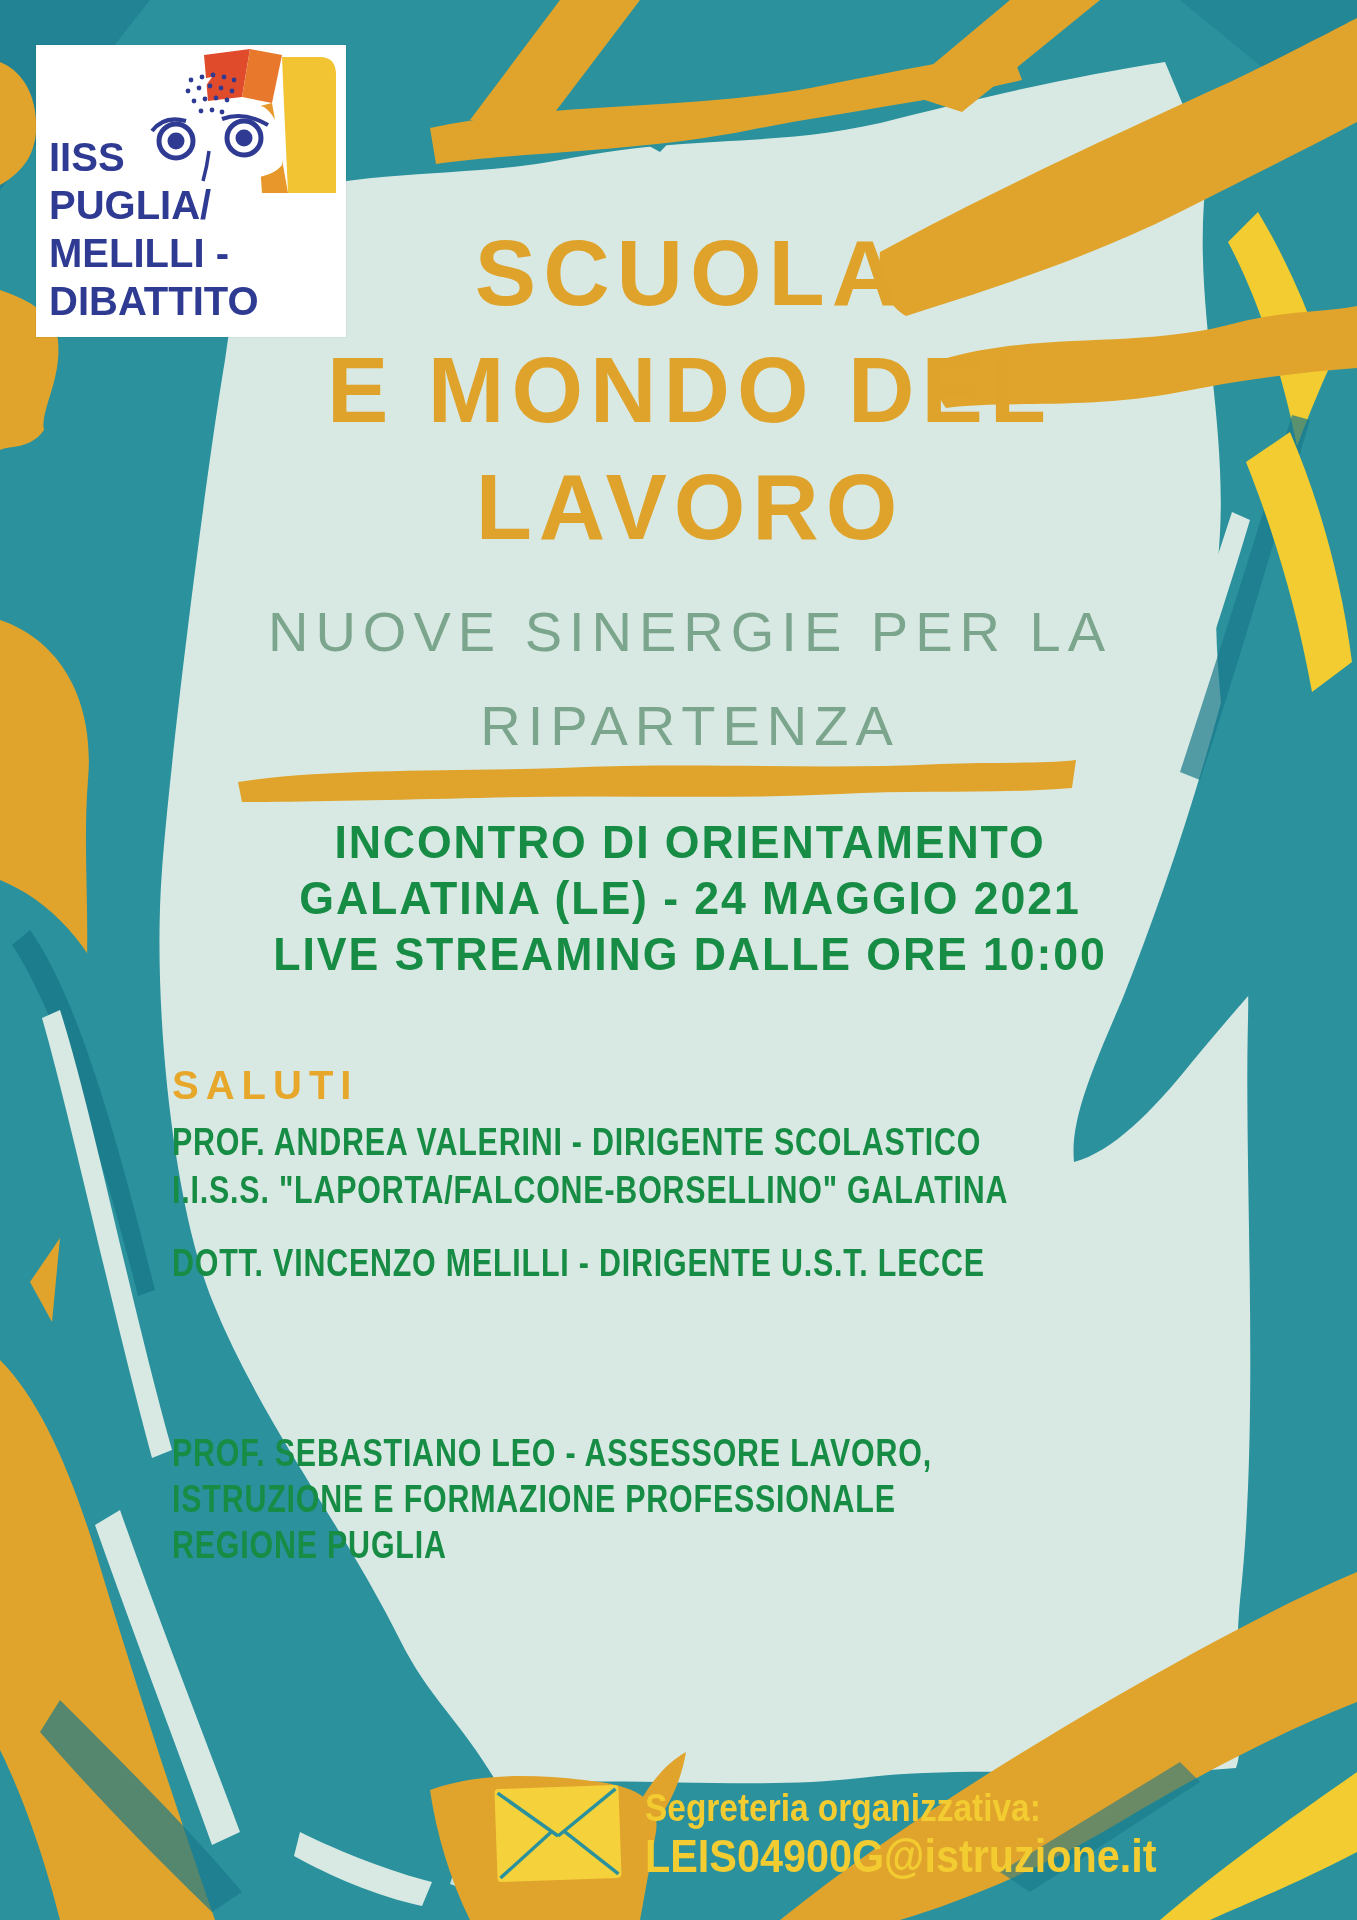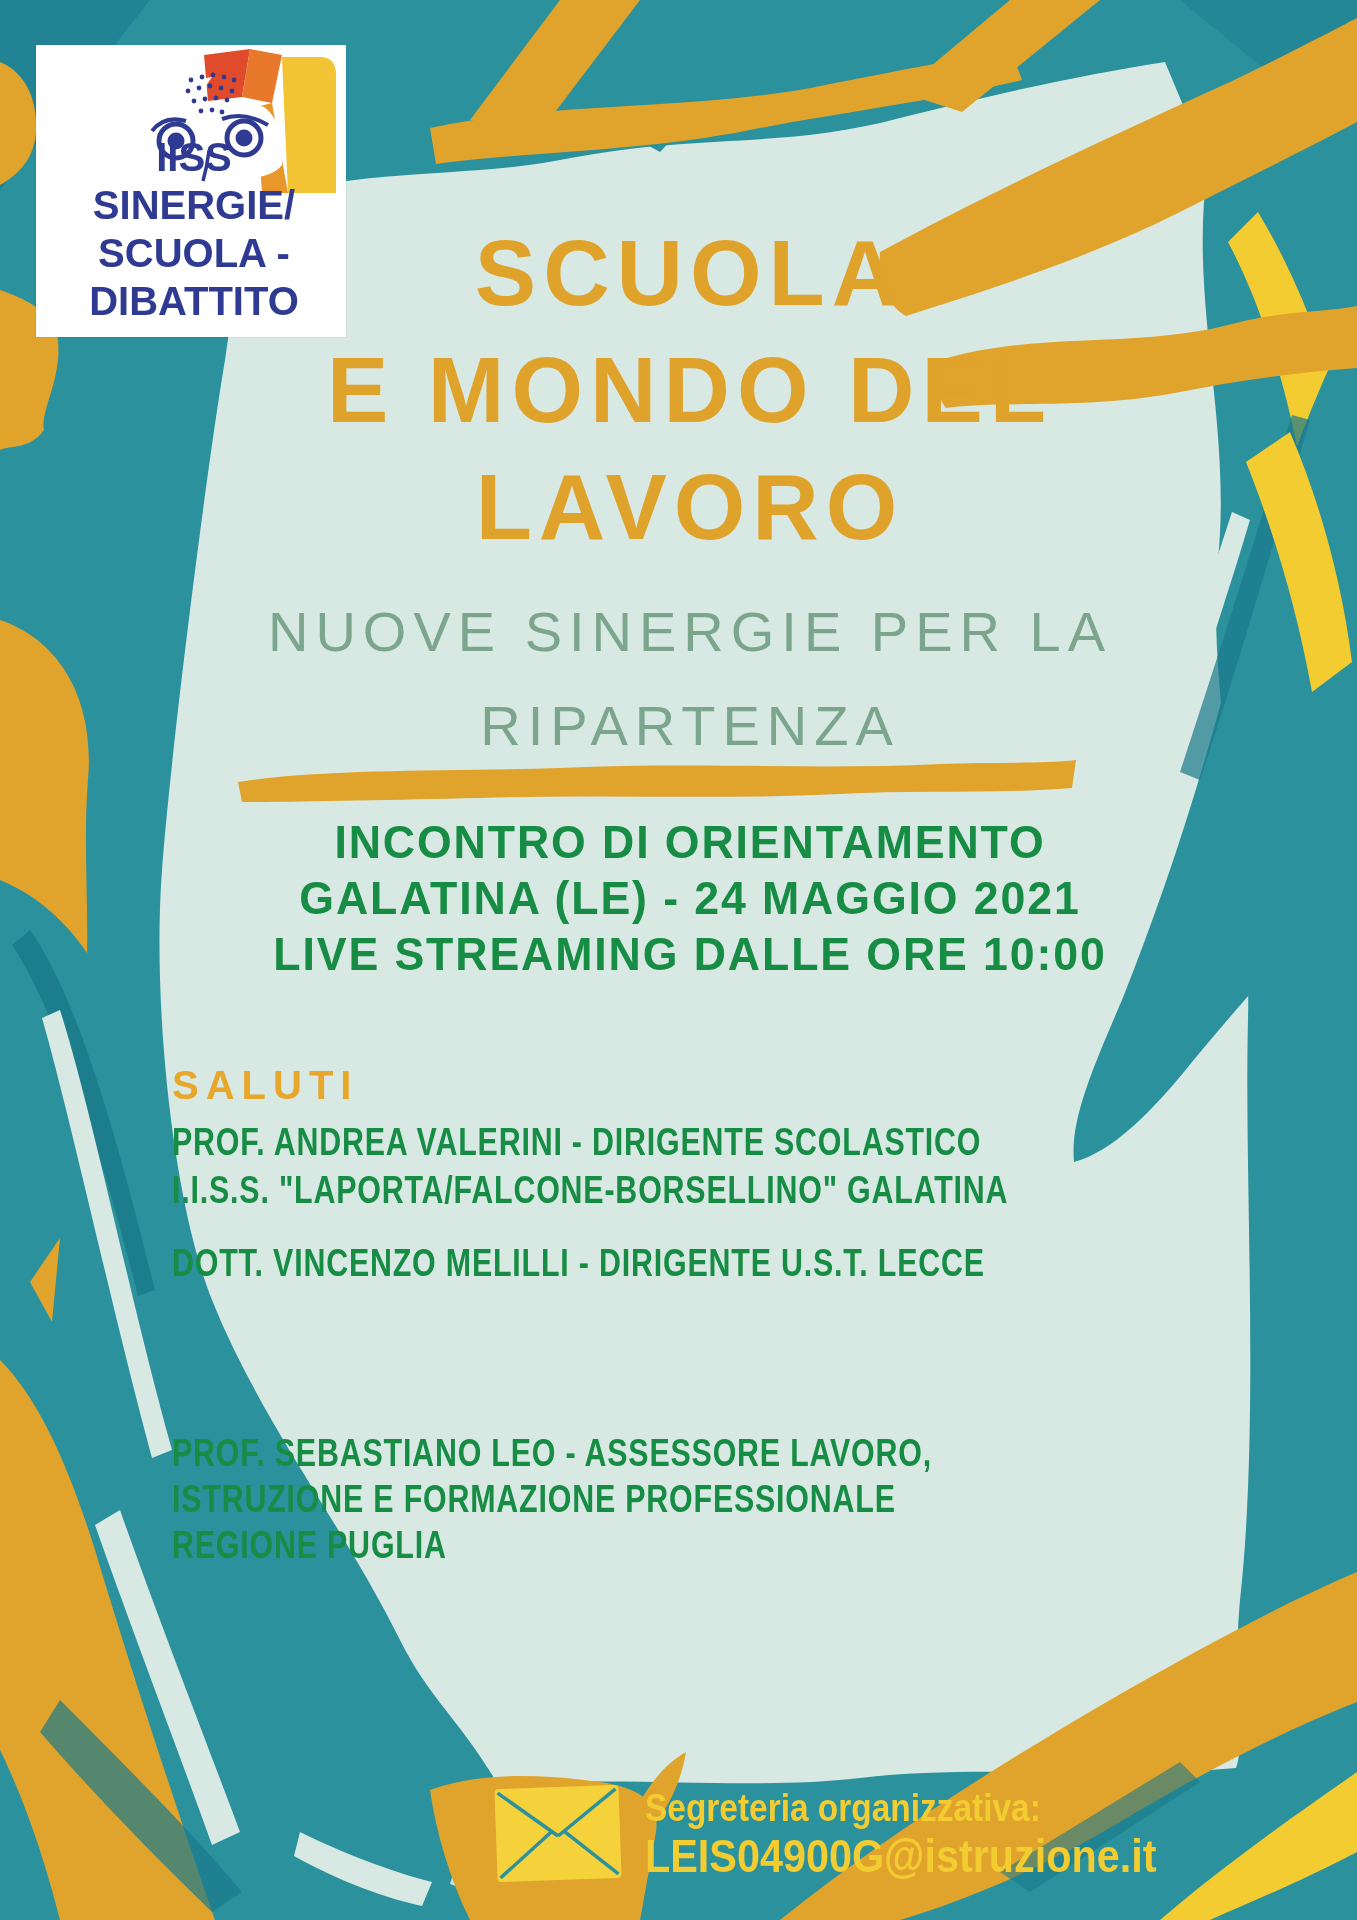--- a/index.html
+++ b/index.html
@@ -11,21 +11,21 @@
   .decor{position:absolute;left:0;top:0;width:1357px;height:1920px;z-index:0;}
   .layer{position:absolute;z-index:2;}
 
   
   .logo-box{
     left:36px;top:45px;width:310px;height:292px;background:#ffffff;
     box-shadow:0 0 0 1px rgba(0,0,0,.03);
   }
   .logo-art{position:absolute;left:0;top:0;width:310px;height:150px;}
   .logo-text{position:absolute;left:13px;top:88px;width:290px;
-    color:#2f3b92;font-weight:bold;font-size:40px;line-height:48px;letter-spacing:0px;text-align:center;}
+    color:#2f3b92;font-weight:bold;font-size:40px;line-height:48px;letter-spacing:0px;}
   .logo-text div{white-space:nowrap;}
 
   
   .title{
     left:100px;top:215px;width:1180px;text-align:center;
     color:#dfa32b;font-weight:bold;font-size:92px;line-height:117px;letter-spacing:7px;
   }
   .title div{white-space:nowrap;}
 
   
@@ -170,22 +170,22 @@
       <circle cx="140" cy="96" r="17" fill="none" stroke="#2f3b92" stroke-width="5"></circle>
       <circle cx="140" cy="96" r="8.5" fill="#2f3b92"></circle>
       <circle cx="208" cy="93" r="17" fill="none" stroke="#2f3b92" stroke-width="5"></circle>
       <circle cx="208" cy="93" r="8.5" fill="#2f3b92"></circle>
       <path d="M116,86 Q128,70 150,76" fill="none" stroke="#2f3b92" stroke-width="4"></path>
       <path d="M186,74 Q208,66 232,80" fill="none" stroke="#2f3b92" stroke-width="4"></path>
       <path d="M173,106 Q171,122 167,136" fill="none" stroke="#2f3b92" stroke-width="3.5"></path>
     </svg>
     <div class="logo-text">
       <div>IISS</div>
-      <div>SINERGIE/</div>
-      <div>SCUOLA -</div>
+      <div>PUGLIA/</div>
+      <div>MELILLI -</div>
       <div>DIBATTITO</div>
     </div>
   </div>
 
   <div class="layer title">
     <div>SCUOLA</div>
     <div>E MONDO DEL</div>
     <div>LAVORO</div>
   </div>
 

